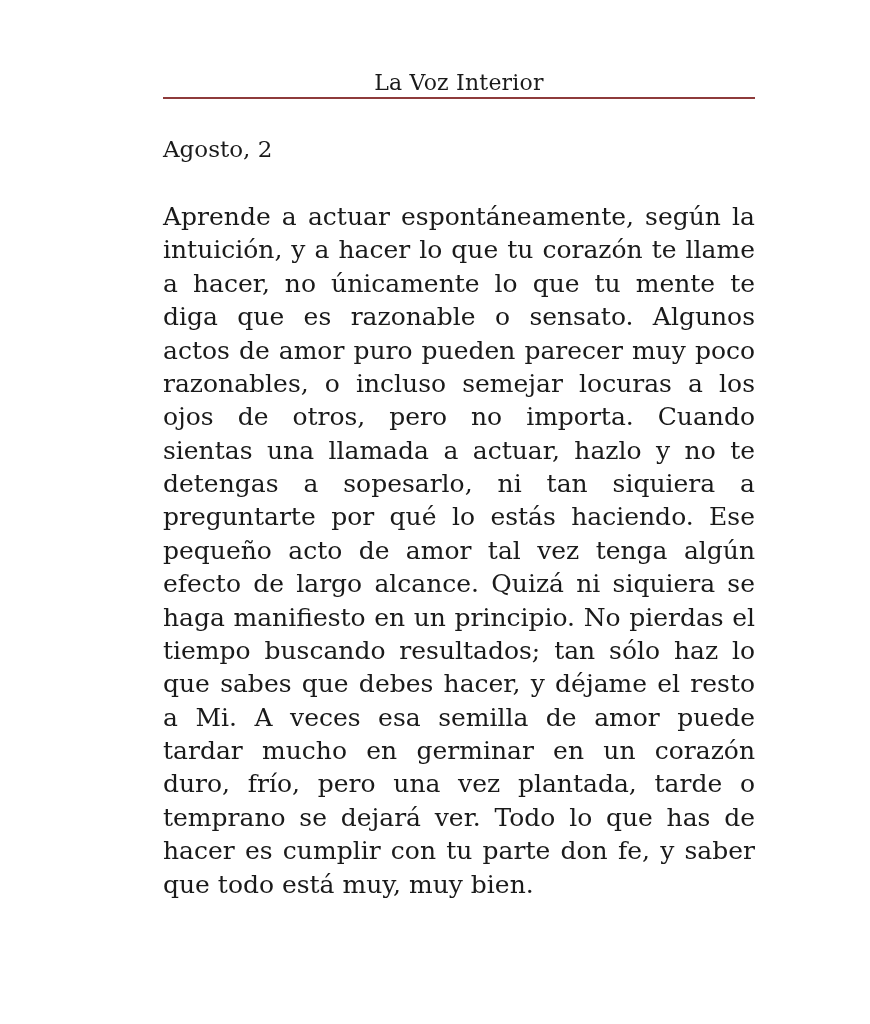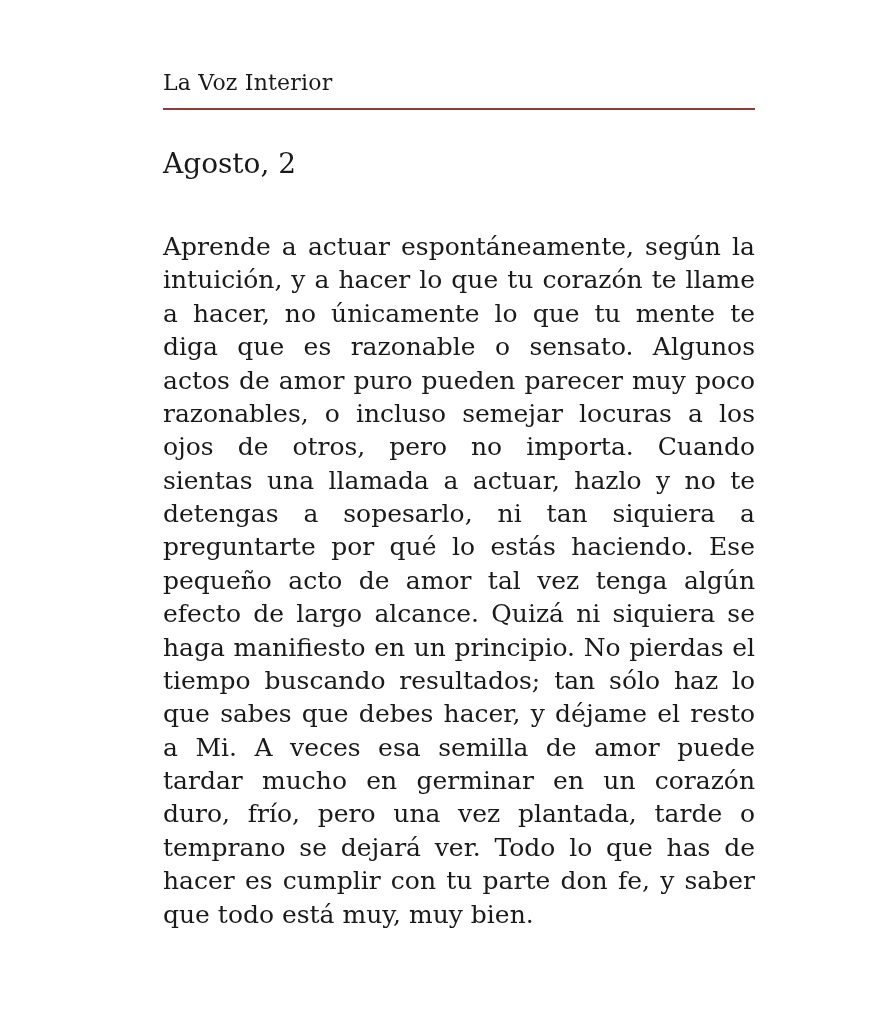--- a/index.html
+++ b/index.html
@@ -18,34 +18,34 @@
     background: var(--bg-color);
     color: var(--text-color);
     font-family: "DejaVu Serif", "Liberation Serif", serif;
     overflow: hidden;
   }
   .content {
     padding: 70px 115px 0 163px;
   }
   .page-header {
     display: flex;
-    justify-content: space-between;
+    justify-content: center;
     align-items: baseline;
     font-size: 22px;
     letter-spacing: 0.2px;
-    padding-bottom: 13px;
+    padding-bottom: 2px;
     border-bottom: 2px solid var(--rule-color);
   }
   .date-heading {
     margin-top: 37px;
-    font-size: 28px;
+    font-size: 23px;
     font-weight: normal;
   }
   .body-paragraph {
-    margin-top: 50px;
+    margin-top: 38px;
     font-size: 25px;
     line-height: 1.335;
     text-align: justify;
     text-justify: inter-word;
     hyphens: none;
   }
 </style>
 </head>
 <body>
 

